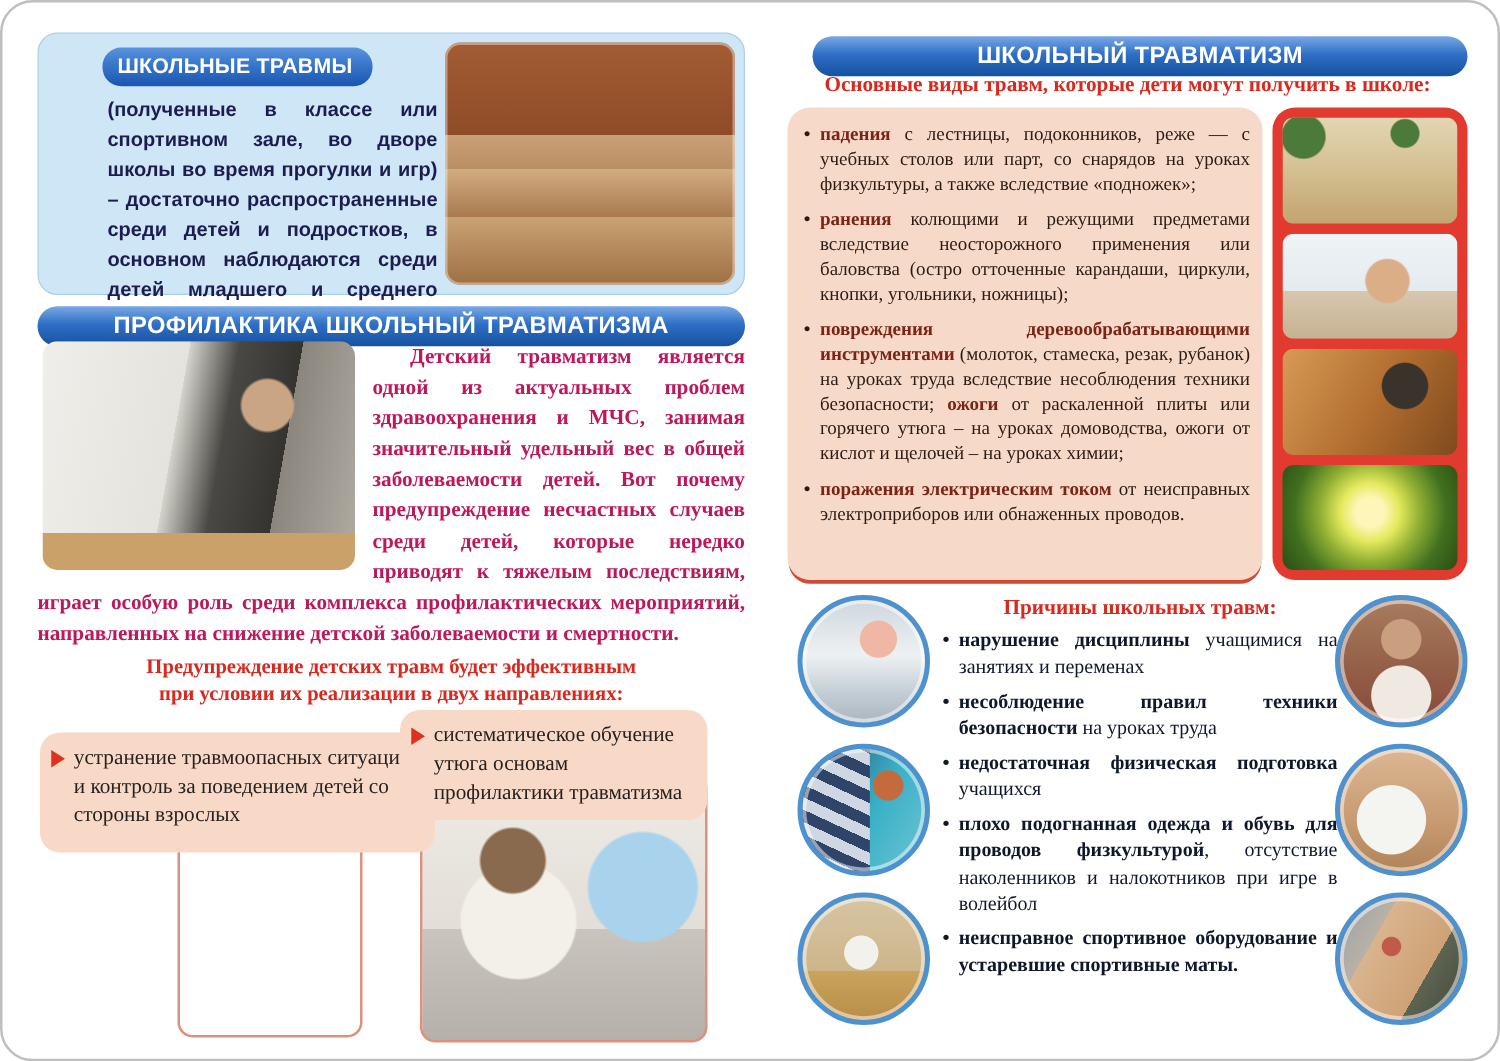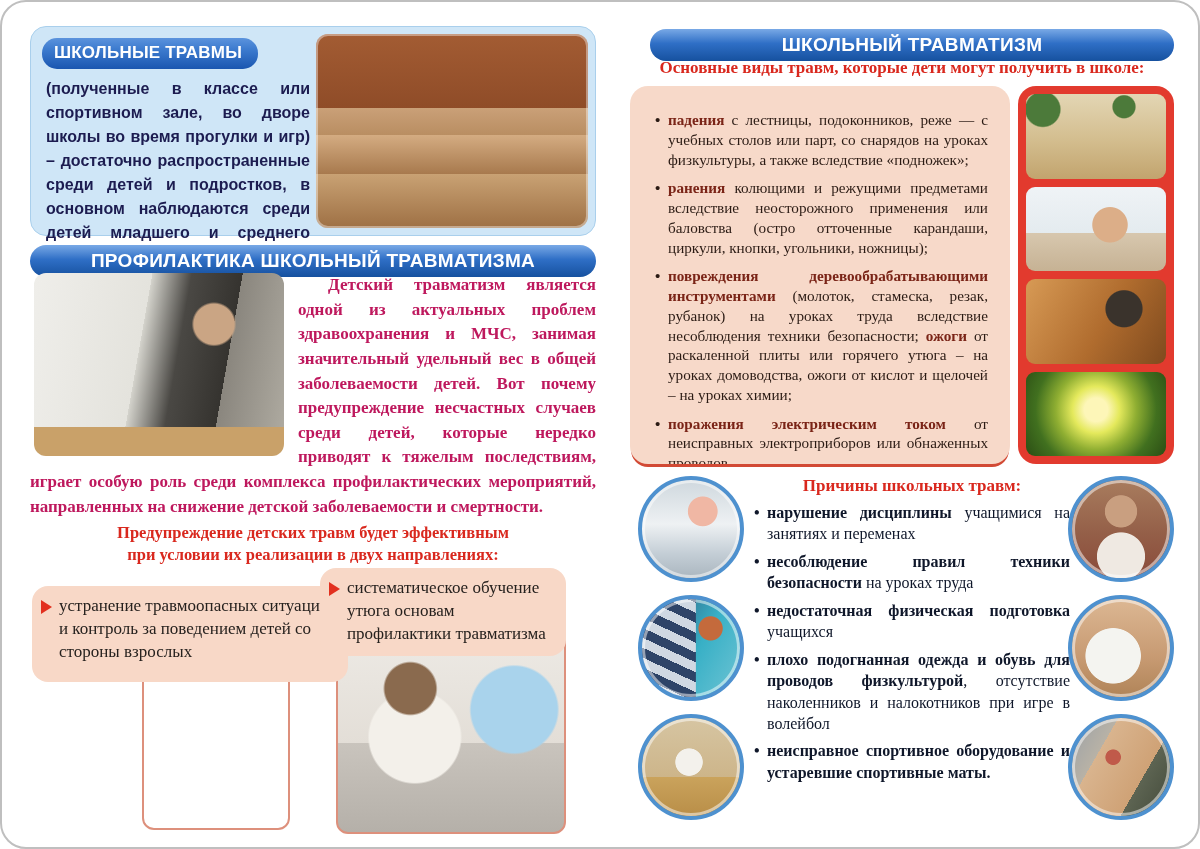--- a/index.html
+++ b/index.html
@@ -7,21 +7,21 @@
   .sheet{position:relative;width:1200px;height:849px;background:#fff;
          border:2px solid #bfbfbf;border-radius:26px;box-sizing:border-box;overflow:hidden;}
 
   
   .ph{border-radius:12px;overflow:hidden;}
 
   
   .introbox{position:absolute;left:28px;top:24px;width:566px;height:210px;
             background:#cfe6f7;border:1px solid #a9cfec;border-radius:16px;
             box-sizing:border-box;display:flex;padding:7px;}
-  .intro-left{width:278px;padding:4px 6px 0 4px;box-sizing:border-box;}
+  .intro-left{width:278px;padding:4px 6px 0 4px;box-sizing:border-box;margin-left:40px;}
   .pill{display:inline-block;background:linear-gradient(180deg,#5b93dd 0%,#3e7ccf 35%,#1a56b0 100%);
         color:#fff;font-weight:bold;font-size:17px;letter-spacing:.2px;
         padding:5px 16px 6px 12px;border-radius:15px;margin:0 0 6px 0;}
   .introbody{margin:2px 0 0 4px;font-size:16px;font-weight:bold;color:#1c1c50;
              line-height:1.5;text-align:justify;}
   .ph-jump{flex:1;border-radius:12px;
      background:
        linear-gradient(180deg,#a35c33 0%,#8f4c28 38%,#caa078 38%,#b98e62 52%,#d4ac82 52%,#a87a4e 72%,#c9a274 72%,#9e7044 100%);
      box-shadow:inset 0 0 0 2px #ffffff66;}
 
@@ -66,21 +66,21 @@
        radial-gradient(circle at 32% 32%,#8a6a4e 0 12%,transparent 13%),
        radial-gradient(circle at 34% 55%,#f3f0ea 0 24%,transparent 25%),
        linear-gradient(180deg,#eeebe6 0%,#e3ded7 58%,#c9c4bd 58%,#b5b0a9 100%);}
 
   
   .intro-red{position:absolute;left:628px;top:56px;width:544px;text-align:center;
              font-family:"Liberation Serif",serif;font-weight:bold;font-size:17px;color:#d9281e;}
   .pinkbox{position:absolute;left:628px;top:84px;width:380px;height:378px;
            background:#f7d9c9;border-radius:18px;box-sizing:border-box;
            padding:12px 10px 8px 12px;box-shadow:0 4px 0 -1px #d24a35;overflow:hidden;}
-  .pinkbox ul{list-style:none;margin:12px;padding:0;}
+  .pinkbox ul{list-style:none;margin:0;padding:0;}
   .pinkbox li{position:relative;padding-left:14px;margin-bottom:9px;
               font-family:"Liberation Serif",serif;font-size:15.2px;line-height:1.3;
               color:#2b1b14;text-align:justify;}
   .pinkbox li::before{content:"\2022";position:absolute;left:1px;top:0;font-weight:bold;color:#2b1b14;}
   .lead{font-weight:bold;color:#7a2417;}
 
   .redcol{position:absolute;left:1016px;top:84px;width:156px;height:378px;
           background:#e23a2e;border-radius:18px;box-sizing:border-box;
           padding:8px;display:flex;flex-direction:column;gap:8px;}
   .redcol .ph{flex:1;border-radius:9px;}

